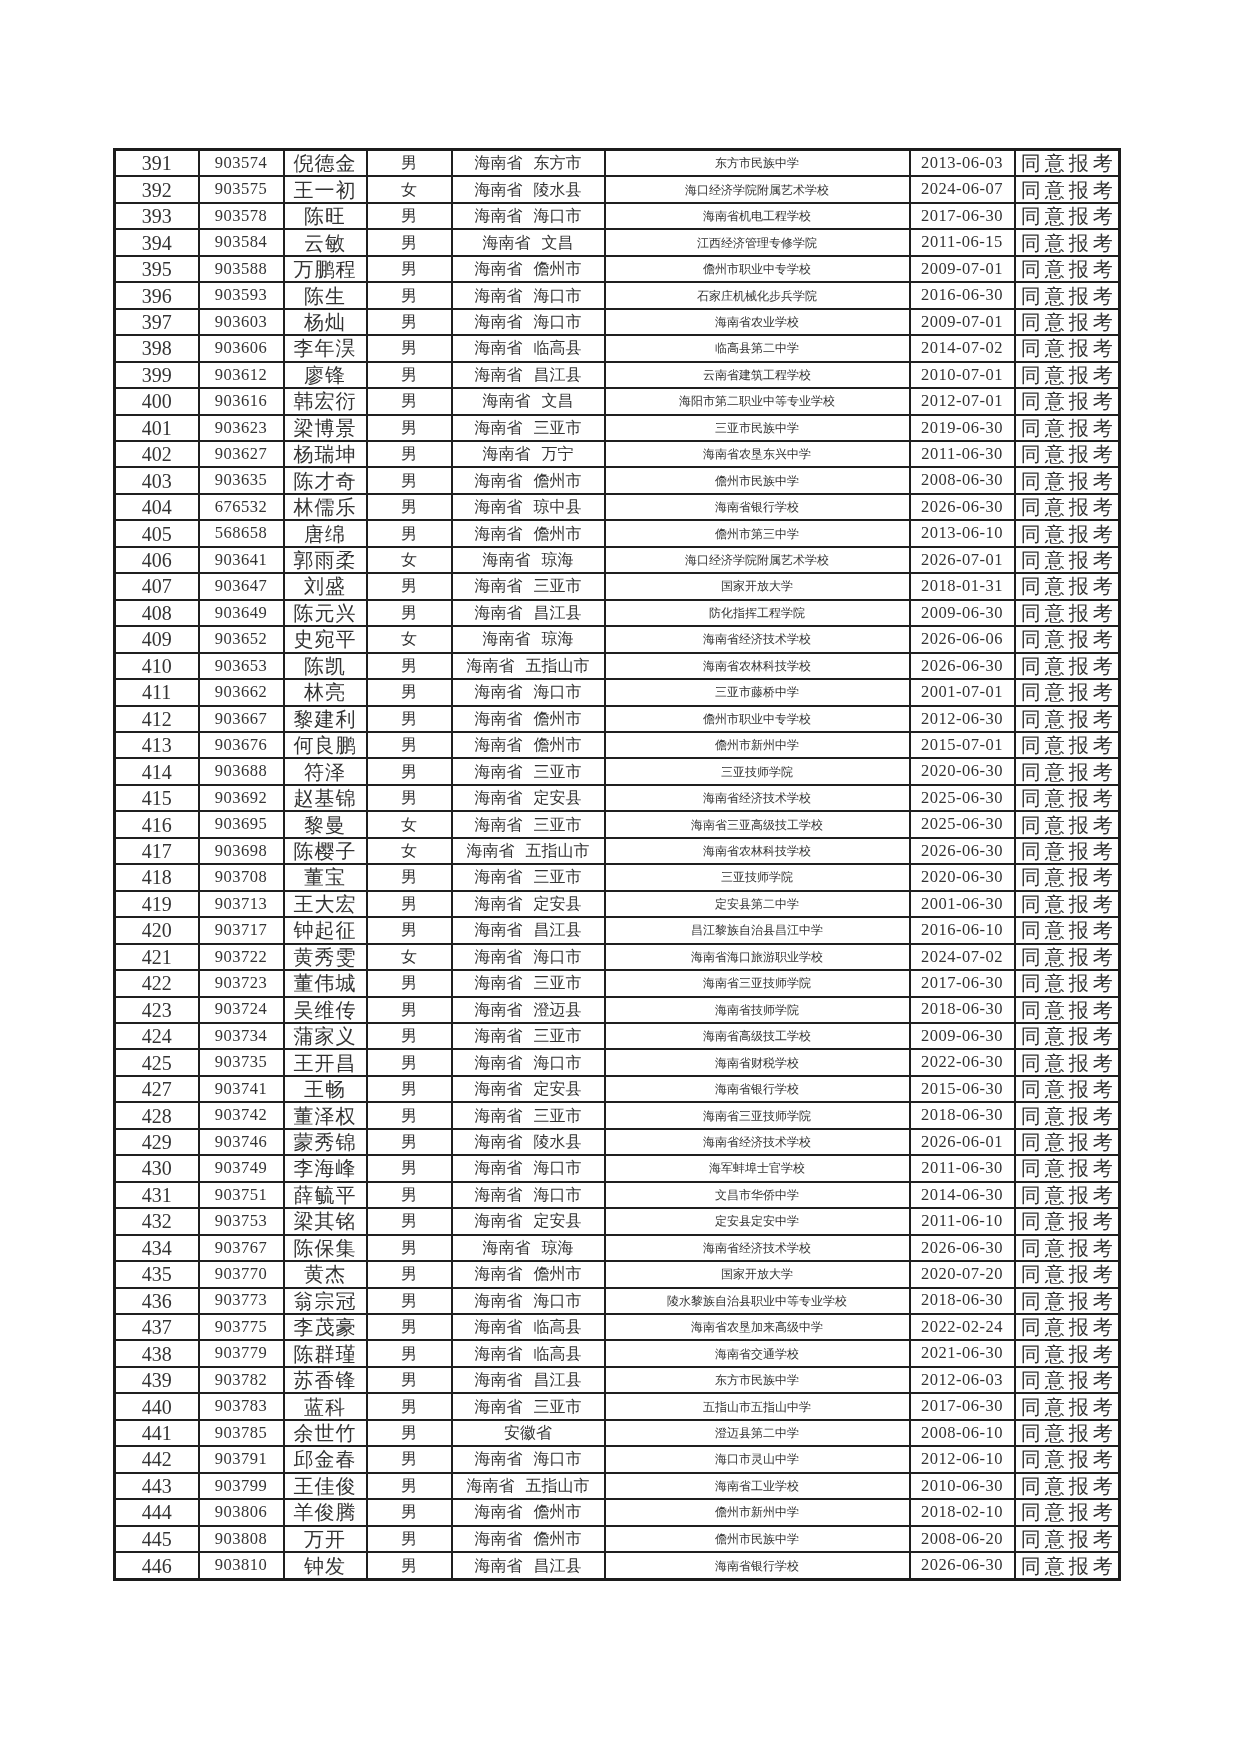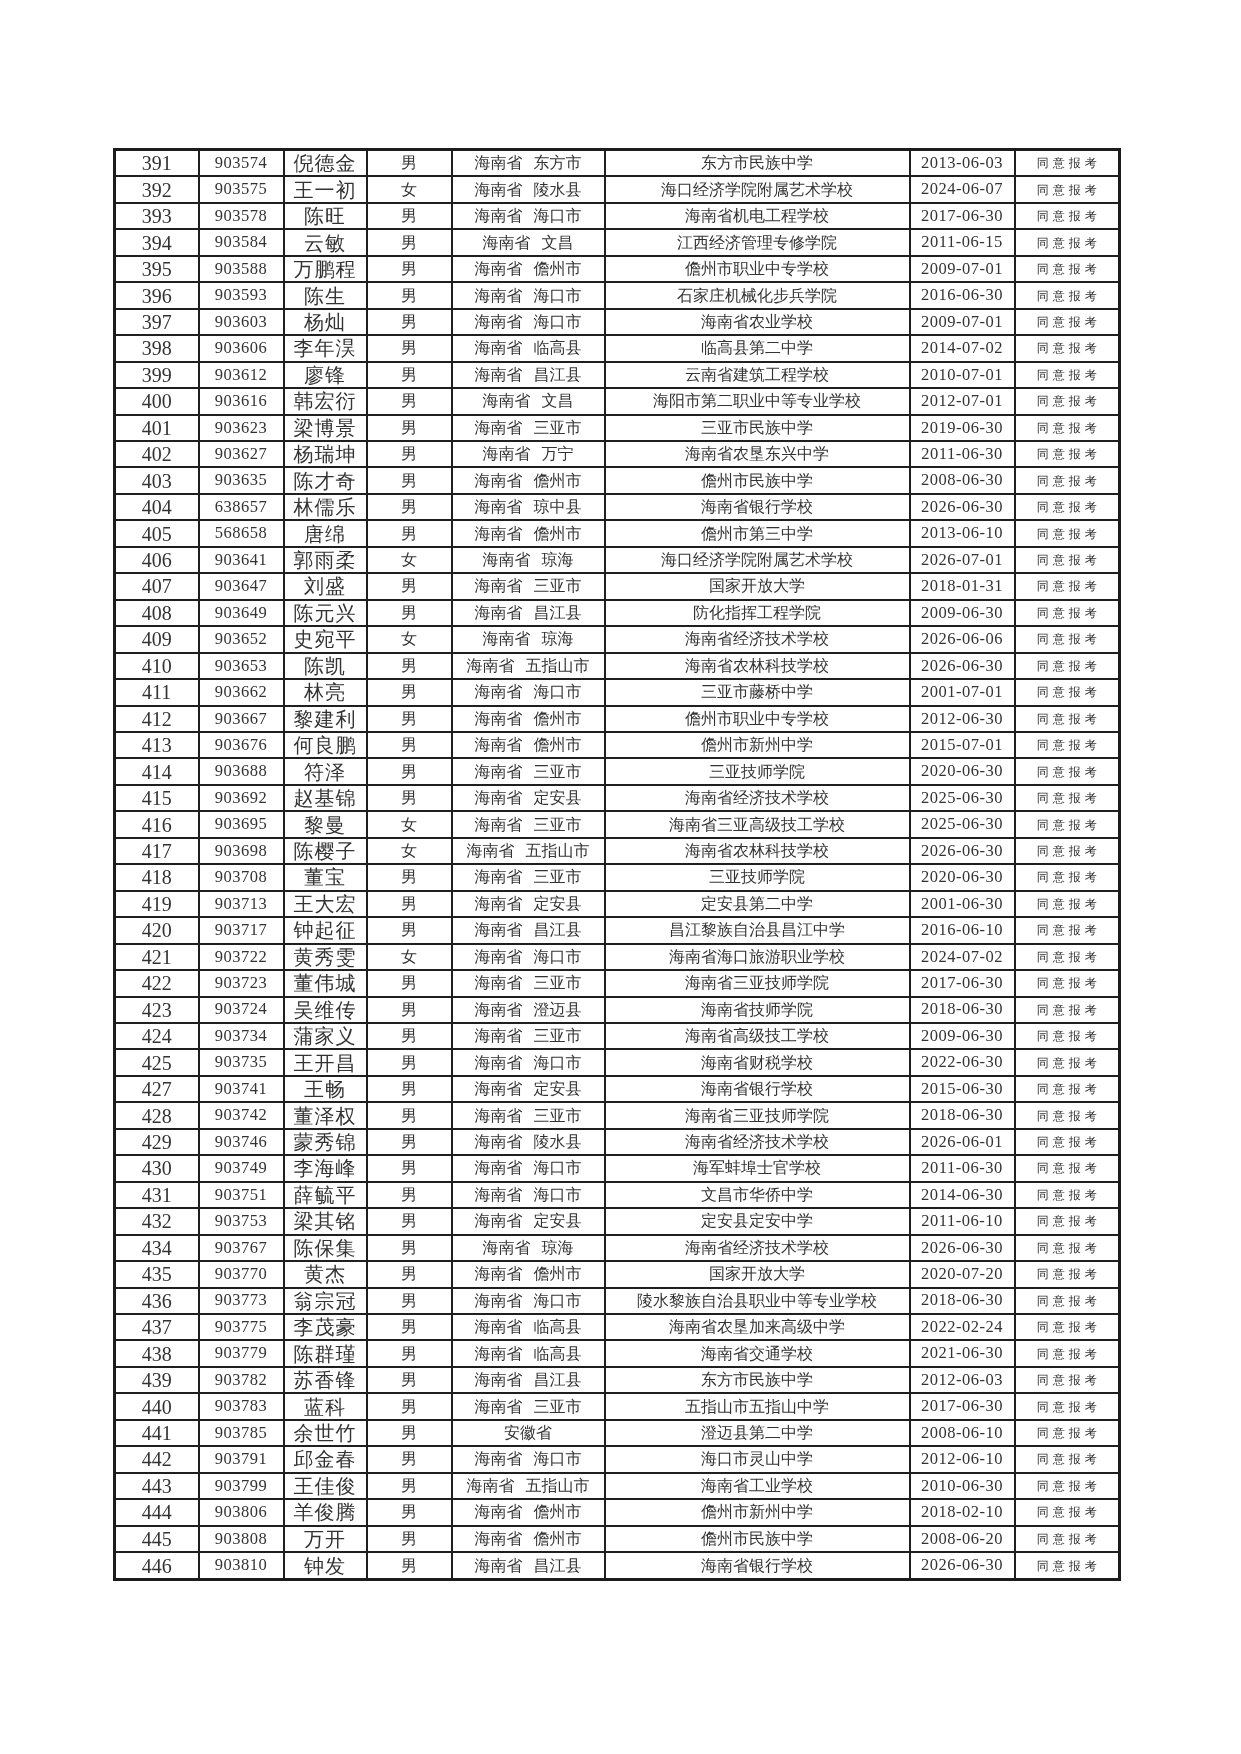--- a/index.html
+++ b/index.html
@@ -29,23 +29,23 @@
     white-space:nowrap;
     color:#333333;
     height:23.6px;
     line-height:1;
   }
   td.c0{font-size:20px;color:#2e2e2e;}
   td.c1{font-size:16.5px;letter-spacing:0.5px;}
   td.c2{font-size:20px;letter-spacing:1px;}
   td.c3{font-size:16px;}
   td.c4{font-size:16px;word-spacing:7px;}
-  td.c5{font-size:16px;}
+  td.c5{font-size:12px;}
   td.c6{font-size:16.5px;letter-spacing:0.5px;}
-  td.c7{font-size:12px;letter-spacing:4px;text-indent:4px;}
+  td.c7{font-size:20px;letter-spacing:4px;text-indent:4px;}
 </style>
 </head>
 <body>
 
 <div class="page">
   <table class="reg">
     <colgroup>
       <col style="width:84px">
       <col style="width:85px">
       <col style="width:83px">
@@ -181,21 +181,21 @@
           <td class="c1">903635</td>
           <td class="c2">陈才奇</td>
           <td class="c3">男</td>
           <td class="c4">海南省 儋州市</td>
           <td class="c5">儋州市民族中学</td>
           <td class="c6">2008-06-30</td>
           <td class="c7">同意报考</td>
         </tr>
         <tr>
           <td class="c0">404</td>
-          <td class="c1">638657</td>
+          <td class="c1">676532</td>
           <td class="c2">林儒乐</td>
           <td class="c3">男</td>
           <td class="c4">海南省 琼中县</td>
           <td class="c5">海南省银行学校</td>
           <td class="c6">2026-06-30</td>
           <td class="c7">同意报考</td>
         </tr>
         <tr>
           <td class="c0">405</td>
           <td class="c1">568658</td>

